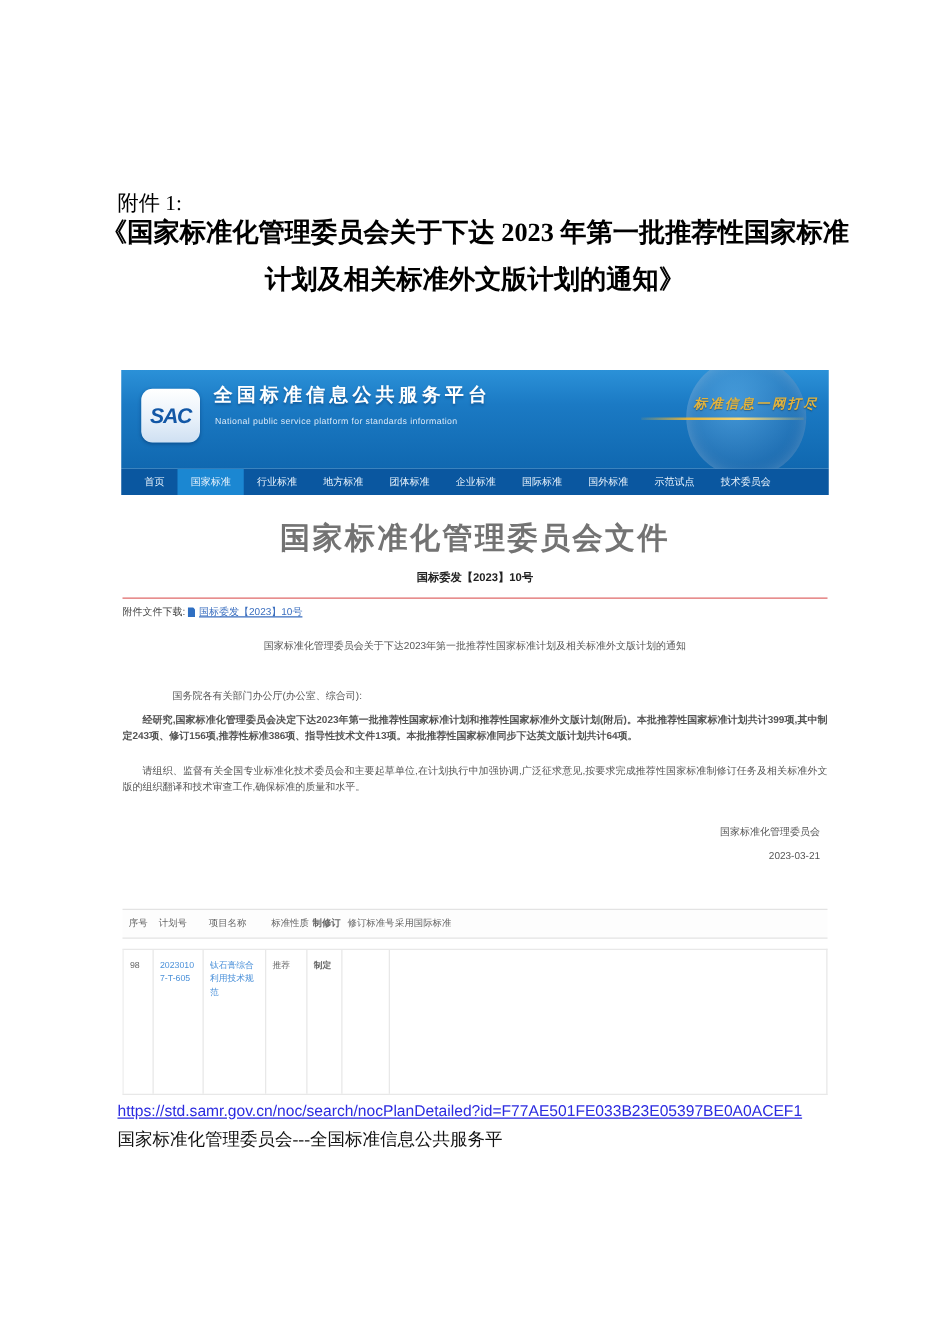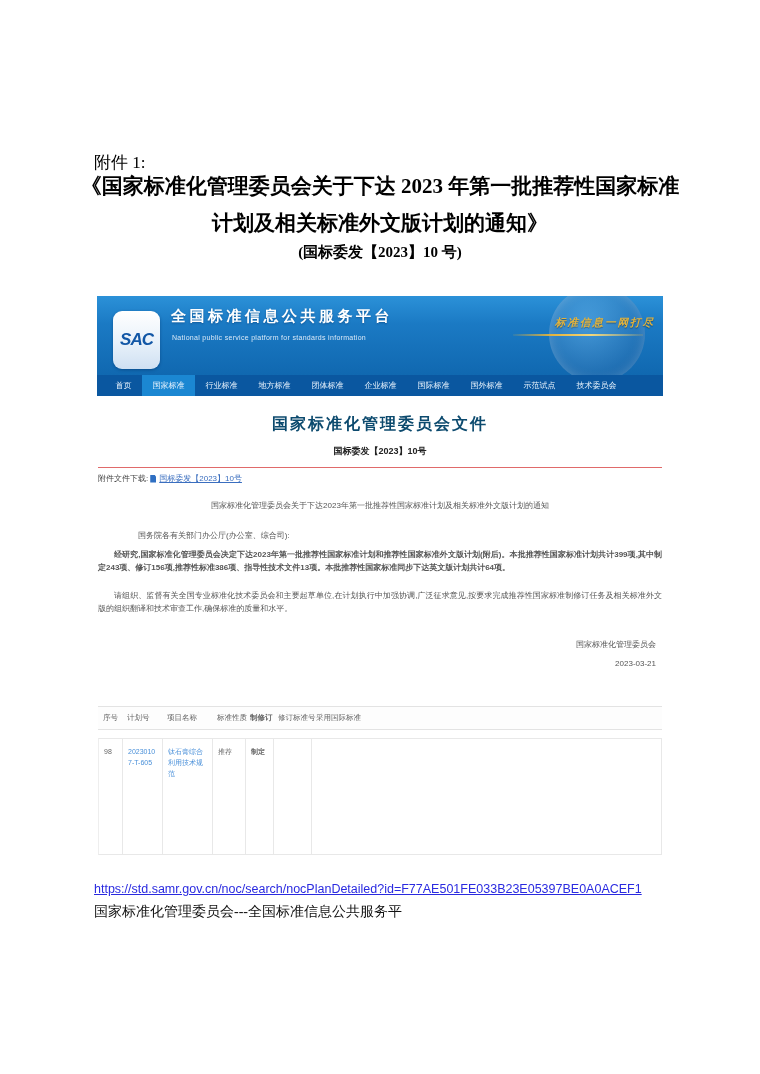--- a/index.html
+++ b/index.html
@@ -17,49 +17,49 @@
 
   
   .shot { position:absolute; left:97px; top:296px; width:566px; background:#fff;
           font-family:"Liberation Sans", sans-serif; }
 
   .shot-header { position:relative; height:79px; overflow:hidden;
     background:linear-gradient(180deg,#2b91d8 0%,#1b7ac4 35%,#1068b0 100%); }
   .shot-header .globe { position:absolute; right:18px; top:-10px; width:96px; height:96px;
     border-radius:50%; background:radial-gradient(circle at 40% 40%, rgba(120,190,240,.45), rgba(10,80,150,.55));
     box-shadow:inset 0 0 12px rgba(255,255,255,.25); }
-  .sac-logo { position:absolute; left:16px; top:15px; width:47px; height:58px;
+  .sac-logo { position:absolute; left:16px; top:15px; width:47px; height:43px;
     background:linear-gradient(180deg,#ffffff 0%,#e8f1fa 55%,#cfe0f2 100%);
     border-radius:9px; display:flex; align-items:center; justify-content:center;
     box-shadow:0 1px 3px rgba(0,40,90,.45); }
   .sac-logo span { color:#1257a6; font-weight:bold; font-style:italic; font-size:17px; letter-spacing:-1px; }
   .site-title { position:absolute; left:74px; top:11px; color:#ffffff; font-weight:bold;
     font-size:15px; letter-spacing:3.5px; text-shadow:0 1px 2px rgba(0,40,90,.4); }
   .site-subtitle { position:absolute; left:75px; top:38px; color:#d9e9f8; font-size:7px; letter-spacing:.3px; }
   .slogan { position:absolute; right:8px; top:20px; color:#e3b33c; font-size:10.5px;
     font-weight:bold; font-style:italic; letter-spacing:2px; text-shadow:0 1px 1px rgba(0,0,0,.35); }
   .slogan-underline { position:absolute; right:20px; top:38px; width:130px; height:2px;
     background:linear-gradient(90deg,rgba(227,179,60,.1),#e3b33c 30%,#f5d77a 60%,rgba(227,179,60,.15)); }
 
   .nav-bar { height:21px; background:#0a57a0; display:flex; align-items:center;
     padding-left:8px; }
   .nav-item { color:#eaf4fd; font-size:8px; line-height:21px; padding:0 10.5px; cursor:pointer; white-space:nowrap; }
   .nav-item.active { background:#1b87d2; }
 
   .shot-content { background:#fff; padding:0 1px; }
   .red-title { margin-top:18px; text-align:center; font-family:"Liberation Serif", serif;
-    font-size:16px; font-weight:bold; color:#0c4a6e; letter-spacing:2px; }
+    font-size:24px; font-weight:bold; color:#737373; letter-spacing:2px; }
   .doc-no2 { margin-top:10px; text-align:center; font-size:9px; font-weight:bold; color:#222; }
   .red-line { margin-top:9px; border-top:1px solid #e06a6a; }
   .attach-row { margin-top:5px; font-size:8px; color:#444; display:flex; align-items:center; }
   .file-icon { display:inline-block; width:6px; height:8px; background:#2f6fc2; margin:0 3px 0 2px;
     clip-path:polygon(0 0,70% 0,100% 30%,100% 100%,0 100%); }
   .attach-link { color:#3a6ebf; text-decoration:underline; cursor:pointer; }
   .notice-title { margin-top:16px; text-align:center; font-size:8px; color:#555; }
-  .addressee { margin-top:19px; font-size:8px; color:#555;padding-left:40px; }
+  .addressee { margin-top:29px; font-size:8px; color:#555;padding-left:40px; }
   .para { margin-top:16px; font-size:8px; color:#555; line-height:12.5px; text-indent:2em; text-align:justify; }
   .para.first { margin-top:8px;font-weight:bold; }
   .sig-line { margin-top:24px; text-align:right; font-size:8px; color:#555; padding-right:6px; }
   .sig-date { margin-top:9px; text-align:right; font-size:8px; color:#555; padding-right:6px; }
 
   
   .plan-table { margin-top:38px; width:100%; font-size:7.5px; color:#666; }
   .thead { display:flex; height:24px; align-items:center;
     border-top:1px solid #e3e3e3; border-bottom:1px solid #e3e3e3; background:#fdfdfd; }
   .thead .th { padding-left:5px; white-space:nowrap; }
@@ -77,21 +77,20 @@
     font-size:12.5px; color:#2a2ae0; text-decoration:underline; cursor:pointer; }
   .footer-caption { position:absolute; left:94px; top:903px; font-size:14px; color:#111; }
 </style>
 </head>
 <body>
 
 <div class="page">
 
   <div class="attachment-label">附件 1:</div>
   <div class="doc-title">《国家标准化管理委员会关于下达 2023 年第一批推荐性国家标准计划及相关标准外文版计划的通知》</div>
-  <div class="doc-number">(国标委发【2023】10 号)</div>
 
   <div class="shot">
 
     <div class="shot-header">
       <div class="globe"></div>
       <div class="sac-logo">
         <span>SAC</span>
       </div>
       <div class="site-title">全国标准信息公共服务平台</div>
       <div class="site-subtitle">National public service platform  for standards information</div>

